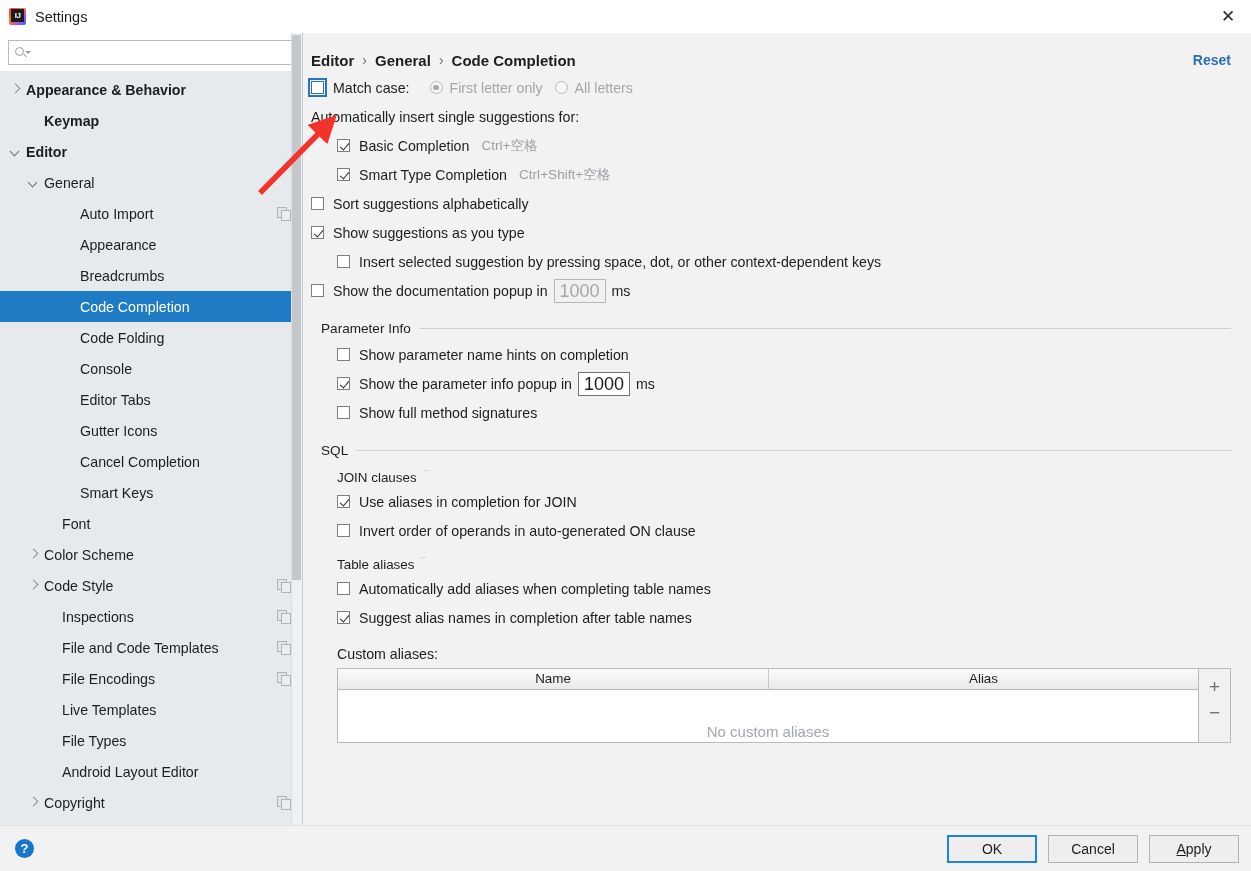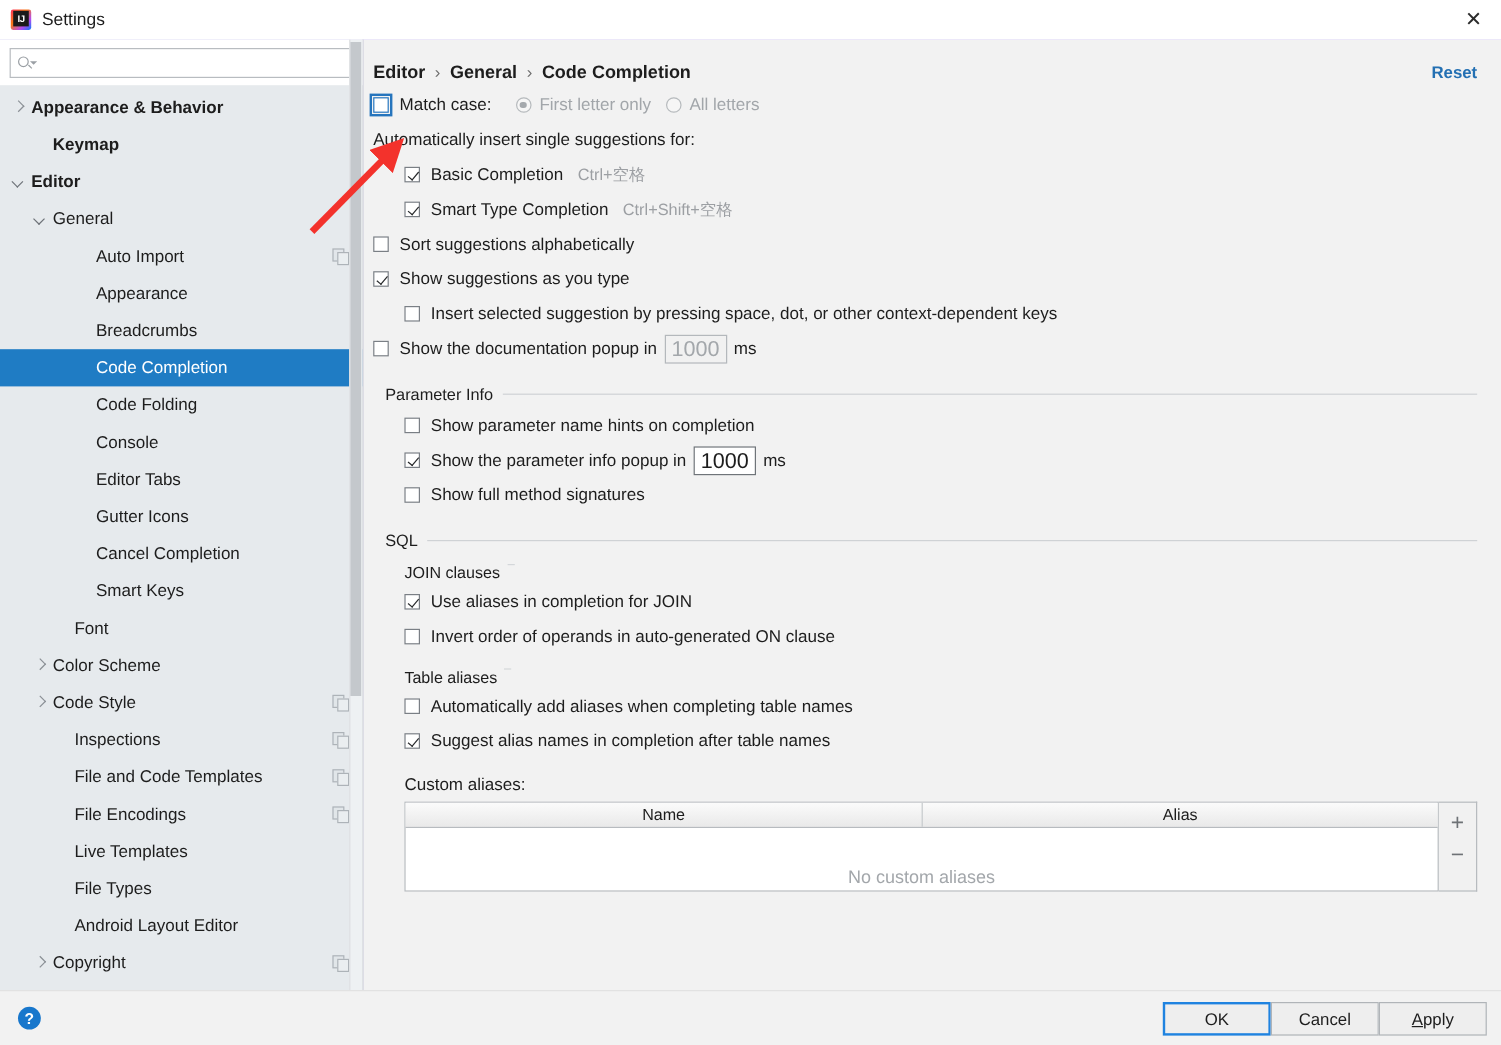--- a/index.html
+++ b/index.html
@@ -6,21 +6,21 @@
   html, body {
     margin: 0; padding: 0;
     width: 1251px; height: 871px;
     overflow: hidden;
     font-family: "Liberation Sans", sans-serif;
     background: #f2f2f2;
   }
   #app {
     position: relative;
     width: 1251px; height: 871px;
-    background: #c4b5fd;
+    background: #c2410c;
     display: flex;
     flex-direction: column;
   }
 
   
   .titlebar {
     height: 33px;
     background: #ffffff;
     display: flex;
     align-items: center;
@@ -440,21 +440,21 @@
     font-weight: bold;
     display: flex;
     align-items: center;
     justify-content: center;
     margin-left: 3px;
     line-height: 1;
   }
   .footer-btns {
     margin-left: auto;
     display: flex;
-    gap: 0;
+    gap: 11px;
   }
   .btn {
     width: 90px; height: 28px;
     background: #eeeeee;
     border: 1px solid #b0b4b8;
     font-size: 14px;
     color: #1d1d1d;
     display: flex;
     align-items: center;
     justify-content: center;

